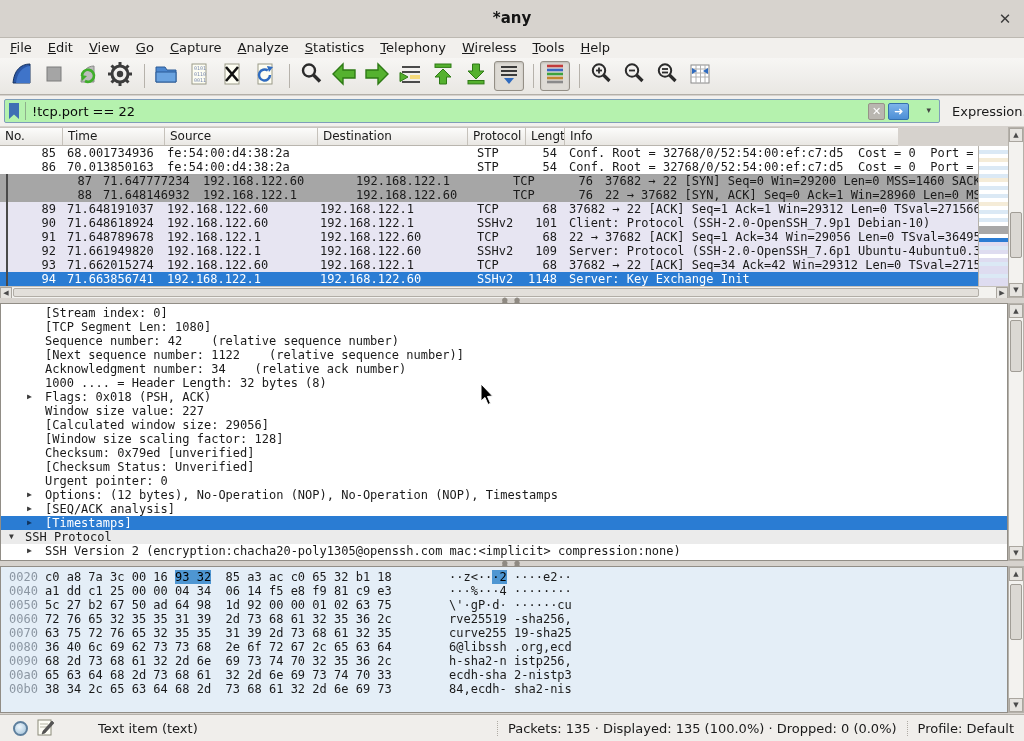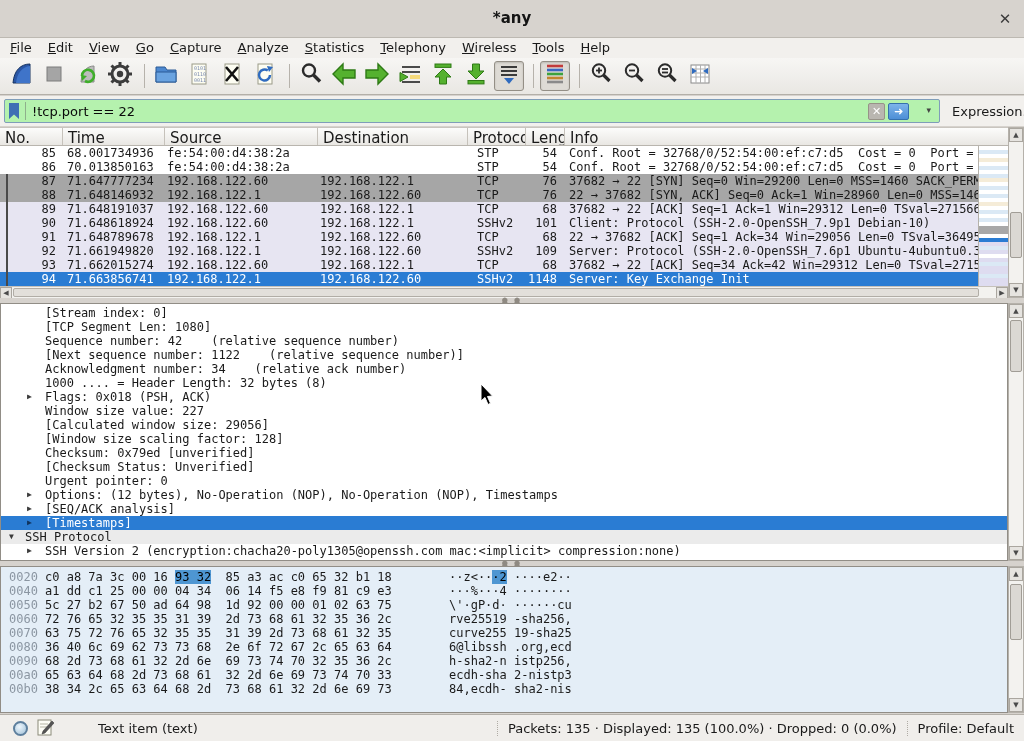--- a/index.html
+++ b/index.html
@@ -42,38 +42,38 @@
   .filter-clear { position:absolute; right:54px; top:3px; width:17px; height:17px;
     background:#b9b6b0; border:1px solid #979288; border-radius:2px; color:#fff;
     font-size:11px; font-weight:bold; text-align:center; line-height:15px; }
   .filter-apply { position:absolute; right:30px; top:3px; width:21px; height:17px;
     background:linear-gradient(#7db4ea,#4d8fd6); border:1px solid #3570ad; border-radius:2px;
     color:#fff; font-size:11px; font-weight:bold; text-align:center; line-height:15px; }
   .filter-caret { position:absolute; right:8px; top:5px; font-size:9px; color:#444; }
   .expression-btn { margin-left:12px; font-size:13px; color:#1a1a1a; }
   .filter-add { margin-left:18px; font-size:15px; color:#1a1a1a; }
   
-  .plist-header { position:absolute; top:127px; left:0; width:1008px; height:19px;
+  .plist-header { position:absolute; top:127px; left:0; width:898px; height:19px;
     background:linear-gradient(#fcfcfb,#e9e7e3); border-top:1px solid #c9c5bf;
-    border-bottom:1px solid #b9b5ae; display:flex; font-size:15px; }
+    border-bottom:1px solid #b9b5ae; display:flex; font-size:12px; }
   .hcell { border-right:1px solid #c6c2bb; padding:1px 0 0 5px; overflow:hidden; white-space:nowrap; }
   .w-no{width:63px;} .w-time{width:102px;} .w-src{width:153px;} .w-dst{width:150px;}
   .w-proto{width:58px;} .w-len{width:39px;} .w-info{flex:1;}
   .plist-rows { position:absolute; top:146px; left:0; width:978px; height:140px;
     background:#fff; font:12px "DejaVu Sans Mono", monospace; overflow:hidden; }
   .prow { display:flex; height:14px; line-height:14px; white-space:pre; }
   .prow > div { overflow:hidden; }
   .c-no{width:63px;text-align:right;padding-right:7px;}
   .c-time{width:102px;padding-left:4px;}
   .c-src{width:153px;padding-left:2px;}
   .c-dst{width:150px;padding-left:2px;}
   .c-proto{width:58px;padding-left:9px;}
   .c-len{width:39px;text-align:right;padding-right:8px;}
   .c-info{flex:1;padding-left:4px;}
-  .r-white{background:#ffffff;} .r-gray{background:#a6a6a6;}
+  .r-white{background:#ffffff;} .r-gray{background:#a6a6a6;padding-left:36px;}
   .r-lav{background:#e7e5f2;} .r-sel{background:#2a7cd3;color:#fff;}
   .stream-line { position:absolute; left:6px; top:28px; width:2px; height:112px; background:#4a4a4a; }
   
   .minimap { position:absolute; left:978px; top:146px; width:30px; height:140px;
     background:#fff; border-left:1px solid #b5b1aa; }
   .minimap div { height:4px; }
   
   .sb { position:absolute; background:#f3f2ef; border:1px solid #b5b1aa; }
   .sb-btn { position:absolute; left:0; width:14px; height:14px; background:#e6e4e0;
     border:1px solid #aaa69f; text-align:center; line-height:13px; font-size:7px; color:#4a4a4a; }

